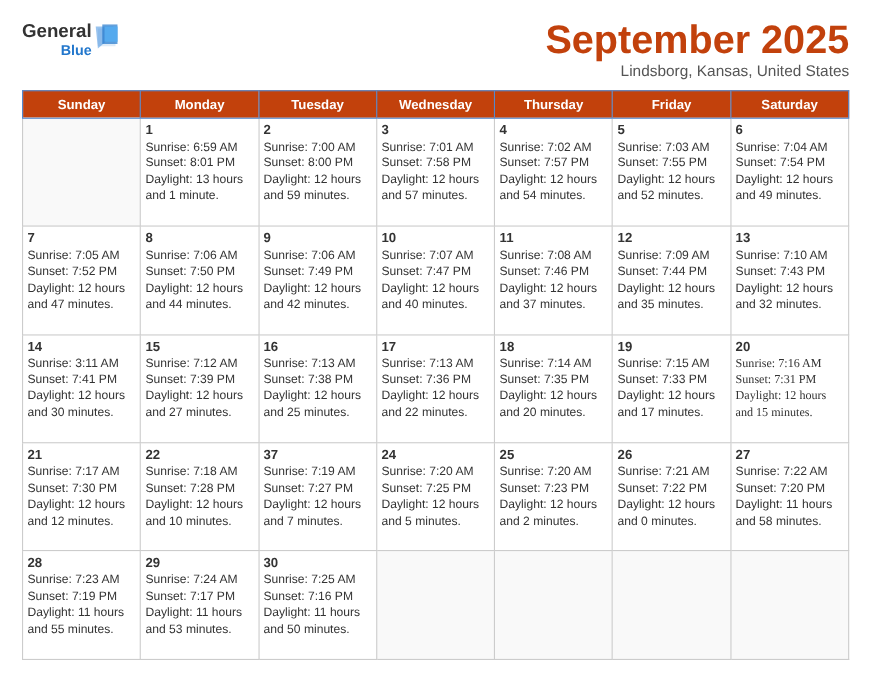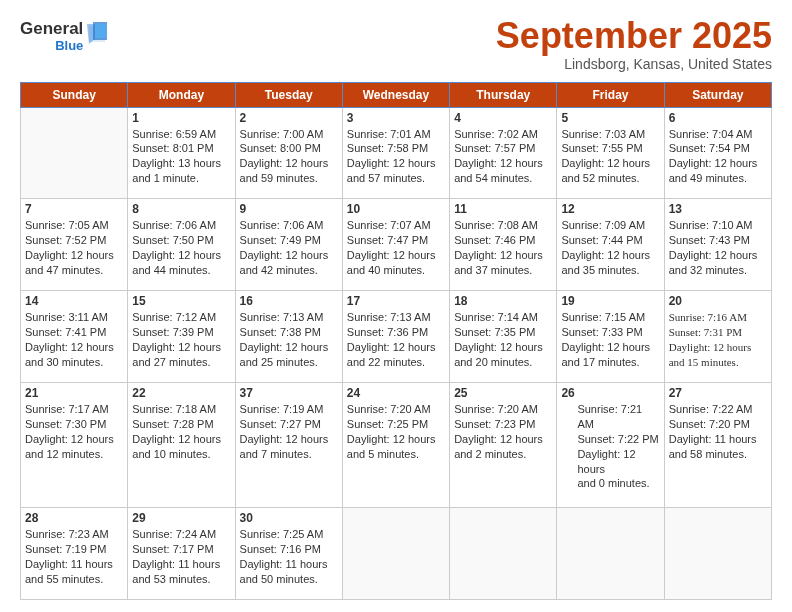--- a/index.html
+++ b/index.html
@@ -298,21 +298,21 @@
           </td>
           <td>
             <span class="day-num">25</span>
             <div class="day-info" style="white-space: pre-line;">Sunrise: 7:20 AM
 Sunset: 7:23 PM
 Daylight: 12 hours
 and 2 minutes.</div>
           </td>
           <td>
             <span class="day-num">26</span>
-            <div class="day-info" style="white-space: pre-line; margin-left: 16px;">Sunrise: 7:21 AM
+            <div class="day-info" style="white-space: pre-line;">Sunrise: 7:21 AM
 Sunset: 7:22 PM
 Daylight: 12 hours
 and 0 minutes.</div>
           </td>
           <td>
             <span class="day-num">27</span>
             <div class="day-info" style="white-space: pre-line;">Sunrise: 7:22 AM
 Sunset: 7:20 PM
 Daylight: 11 hours
 and 58 minutes.</div>

